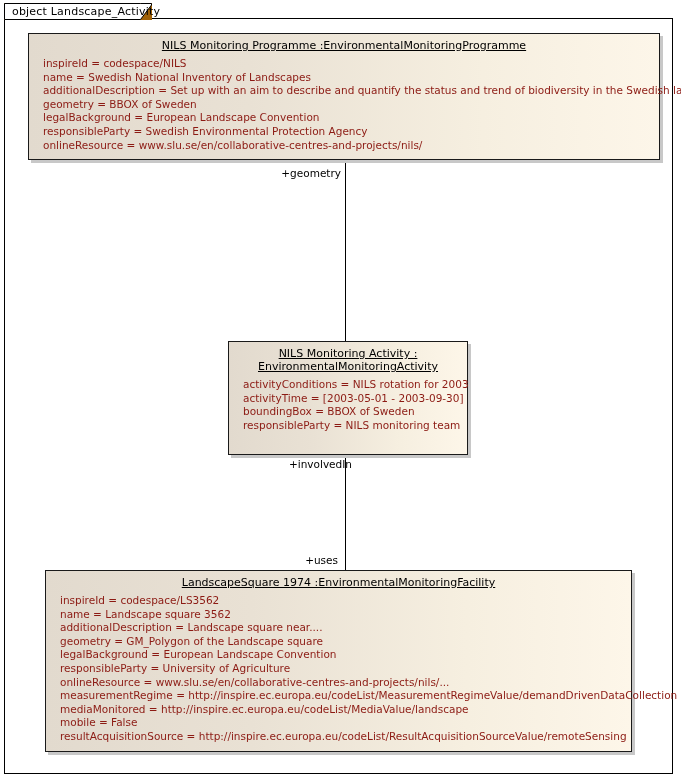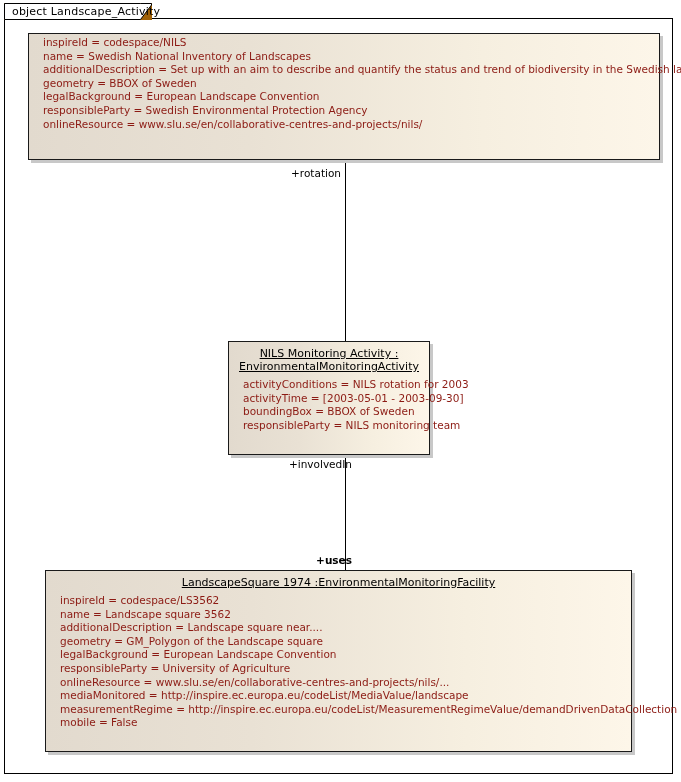--- a/index.html
+++ b/index.html
@@ -118,38 +118,41 @@
       <path d="M0.5,0.5 L136.5,0.5 L147.5,0.5 L147.5,2 L136.5,16.5 L0.5,16.5 Z" fill="#ffffff" stroke="#000000" stroke-width="1"></path>
     </svg>
     <div class="frame-tab-label">object Landscape_Activity</div>
   </div>
 
   <div class="conn" style="left:345px; top:160px;  height:54px;"></div>
   <div class="conn" style="left:345px; top:214px;  height:127px;"></div>
   <div class="conn" style="left:345px; top:455px;  height:50px;"></div>
   <div class="conn" style="left:345px; top:505px;  height:65px;"></div>
 
-  <div class="conn-label" style="left:221px; top:167px; width:120px;">+rotation</div>
+  <div class="conn-label" style="left:221px; top:167px; width:120px;">+geometry</div>
   <div class="conn-label" style="left:221px; top:322px; width:120px;margin-top:36px;">+triggers</div>
   <div class="conn-label" style="left:232px; top:458px; width:120px;">+involvedIn</div>
-  <div class="conn-label" style="left:232px; top:554px; width:120px;font-weight:bold;">+uses</div>
+  <div class="conn-label" style="left:218px; top:554px; width:120px;">+uses</div>
 
   <div class="obj" style="left:28px; top:33px; width:632px; height:127px;">
+    <div class="obj-title">
+      <span>NILS Monitoring Programme :EnvironmentalMonitoringProgramme</span>
+    </div>
     <div class="obj-attrs">
       <div class="attr">inspireId = codespace/NILS</div>
       <div class="attr">name = Swedish National Inventory of Landscapes</div>
       <div class="attr">additionalDescription = Set up with an aim to describe and quantify the status and trend of biodiversity in the Swedish landscape</div>
       <div class="attr">geometry = BBOX of Sweden</div>
       <div class="attr">legalBackground = European Landscape Convention</div>
       <div class="attr">responsibleParty = Swedish Environmental Protection Agency</div>
       <div class="attr">onlineResource = www.slu.se/en/collaborative-centres-and-projects/nils/</div>
     </div>
   </div>
 
-  <div class="obj" style="left:228px; top:341px; width:202px; height:114px;">
+  <div class="obj" style="left:228px; top:341px; width:240px; height:114px;">
     <div class="obj-title">
       <span>NILS Monitoring Activity :</span><br>
       <span>EnvironmentalMonitoringActivity</span>
     </div>
     <div class="obj-attrs">
       <div class="attr">activityConditions = NILS rotation for 2003</div>
       <div class="attr">activityTime = [2003-05-01 - 2003-09-30]</div>
       <div class="attr">boundingBox = BBOX of Sweden</div>
       <div class="attr">responsibleParty = NILS monitoring team</div>
     </div>
@@ -160,19 +163,20 @@
       <span>LandscapeSquare 1974 :EnvironmentalMonitoringFacility</span>
     </div>
     <div class="obj-attrs">
       <div class="attr">inspireId = codespace/LS3562</div>
       <div class="attr">name = Landscape square 3562</div>
       <div class="attr">additionalDescription = Landscape square near....</div>
       <div class="attr">geometry = GM_Polygon of the Landscape square</div>
       <div class="attr">legalBackground = European Landscape Convention</div>
       <div class="attr">responsibleParty = University of Agriculture</div>
       <div class="attr">onlineResource = www.slu.se/en/collaborative-centres-and-projects/nils/...</div>
+      <div class="attr">measurementRegime = http://inspire.ec.europa.eu/codeList/MeasurementRegimeValue/demandDrivenDataCollection</div>
       <div class="attr">mediaMonitored = http://inspire.ec.europa.eu/codeList/MediaValue/landscape</div>
-      <div class="attr">measurementRegime = http://inspire.ec.europa.eu/codeList/MeasurementRegimeValue/demandDrivenDataCollection</div>
       <div class="attr">mobile = False</div>
+      <div class="attr">resultAcquisitionSource = http://inspire.ec.europa.eu/codeList/ResultAcquisitionSourceValue/remoteSensing</div>
     </div>
   </div>
 
 </div>
 
 </body></html>

